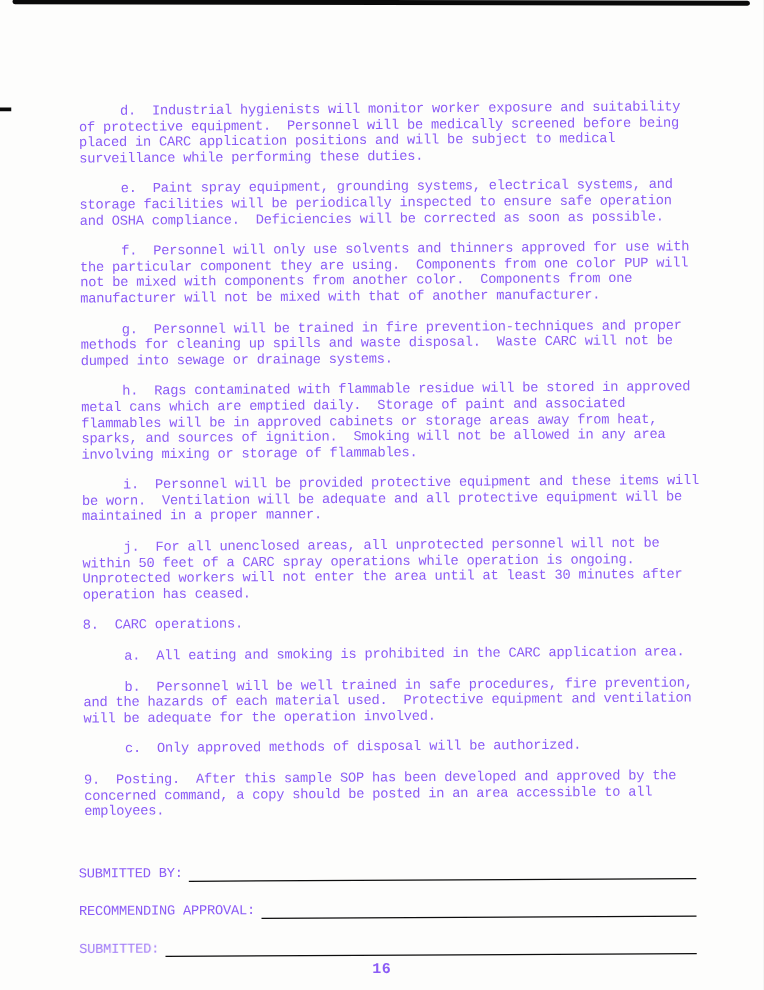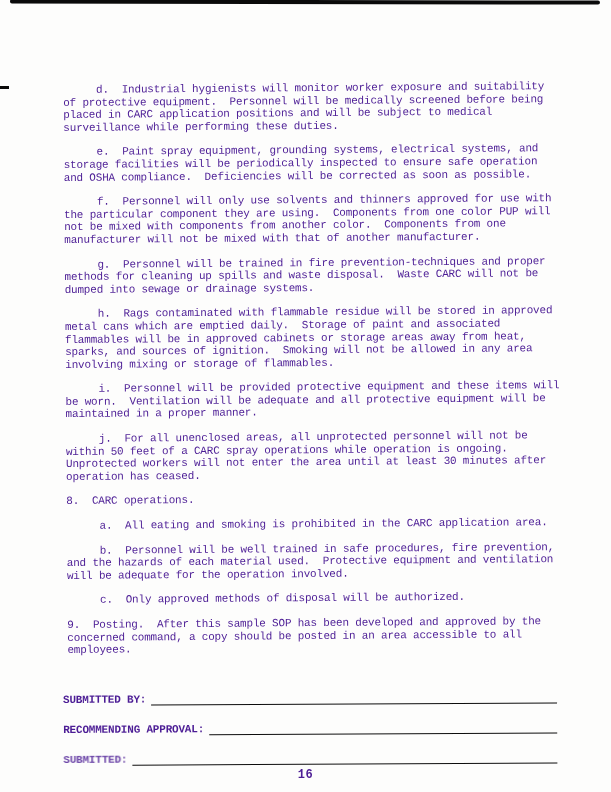--- a/index.html
+++ b/index.html
@@ -4,21 +4,21 @@
 <style>
   html, body { margin: 0; padding: 0; background: #e8e8e8; }
   .page {
     position: relative;
     width: 611px;
     height: 792px;
     margin: 0 auto;
     background: #fdfdfc;
     overflow: hidden;
     font-family: "Liberation Mono", "DejaVu Sans Mono", monospace;
-    color: #4c1d95;
+    color: #8b5cf6;
   }
   
   .scan-top-line {
     position: absolute;
     top: 0; left: 10px;
     width: 590px; height: 4px;
     background: #0a0a0a;
     border-radius: 2px;
     transform: rotate(0.12deg);
   }
@@ -55,21 +55,21 @@
     transform-origin: left top;
   }
   .sig-row {
     display: flex;
     align-items: flex-end;
     margin-bottom: 16px;
     height: 14px;
   }
   .sig-label {
     font-size: 11px;
-    font-weight: 700;
+    font-weight: 400;
     letter-spacing: -0.2px;
     white-space: nowrap;
   }
   .sig-line {
     flex: 1;
     margin-left: 5px;
     border-bottom: 1.6px solid #0d0d0d;
     height: 11px;
   }
   .sig-row.faded .sig-label { opacity: 0.82; filter: blur(0.2px); }

